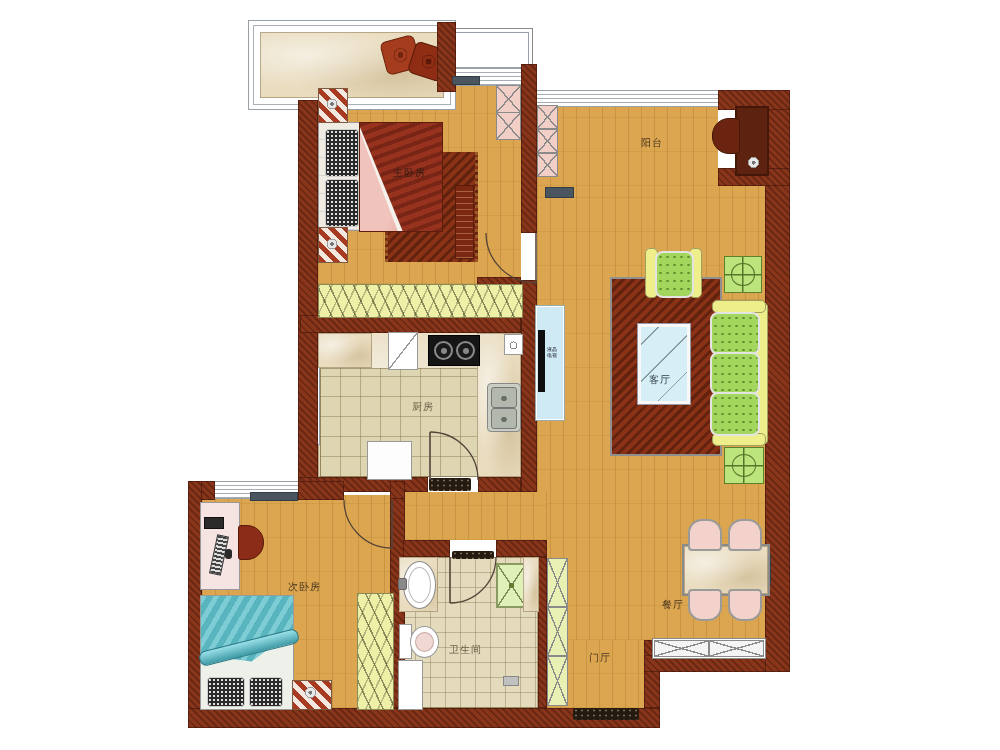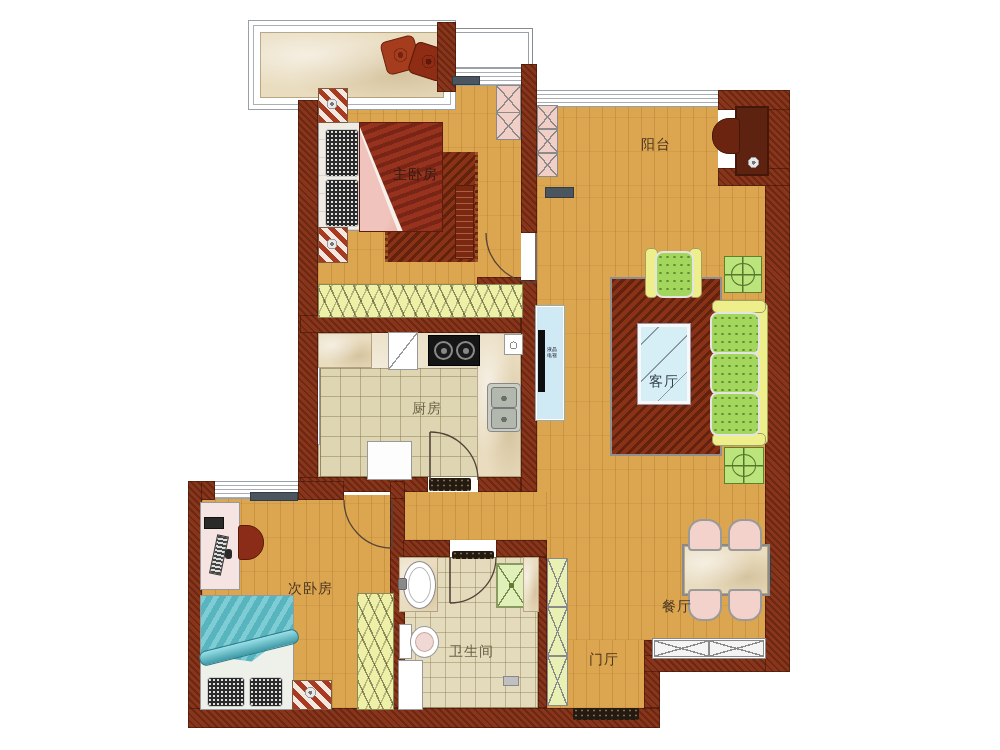--- a/index.html
+++ b/index.html
@@ -48,21 +48,21 @@
   .plant::before{content:"";position:absolute;inset:18%;border:1.5px solid #55772a;border-radius:50%}
   .plant::after{content:"";position:absolute;inset:0;
         background:linear-gradient(#55772a,#55772a) 50% 0/1.5px 100% no-repeat,
                    linear-gradient(#55772a,#55772a) 0 50%/100% 1.5px no-repeat}
   .stripes{background:repeating-linear-gradient(45deg,#a83a22 0 5px,#f2e8e0 5px 10px);border:1px solid #7a5a40}
   .flower{border-radius:50%;background:radial-gradient(circle,#777 0 2px,#e8e8e8 2px 4.5px,#9a9a9a 4.5px 5.5px,transparent 5.5px)}
   .mat{background-color:#241a10;
         background-image:radial-gradient(rgba(200,180,150,.55) 0 1px,transparent 1.4px);
         background-size:6px 5px;border-radius:2px}
   .gbar{background:#4a5560;border:1px solid #333b44}
-  .label{position:absolute;font-size:14px;color:#4a3520;letter-spacing:1px;white-space:nowrap}
+  .label{position:absolute;font-size:10px;color:#4a3520;letter-spacing:1px;white-space:nowrap}
   .white-box{background:#fff;border:1px solid #8a8a8a}
   .balcony{background:#fff;border:1px solid #98a0a8}
   .balcony::before{content:"";position:absolute;inset:4px;border:1px solid #aab0b8}
   .shower{background-color:#dff0b8;border:2px solid #8a9a60;
         background-image:radial-gradient(circle at 50% 50%,#667a30 0 2.5px,transparent 3px),
           linear-gradient(to top right,transparent calc(50% - .7px),#7a8a50 calc(50% - .7px) calc(50% + .7px),transparent calc(50% + .7px)),
           linear-gradient(to bottom right,transparent calc(50% - .7px),#7a8a50 calc(50% - .7px) calc(50% + .7px),transparent calc(50% + .7px))}
   .burner{position:absolute;width:15px;height:15px;border:2px solid #8a8a8a;border-radius:50%;background:#1a1a1a}
   .burner::after{content:"";position:absolute;inset:4.5px;background:#888;border-radius:50%}
   .oval{background:#fff;border:1px solid #8a8a8a;border-radius:50%}

